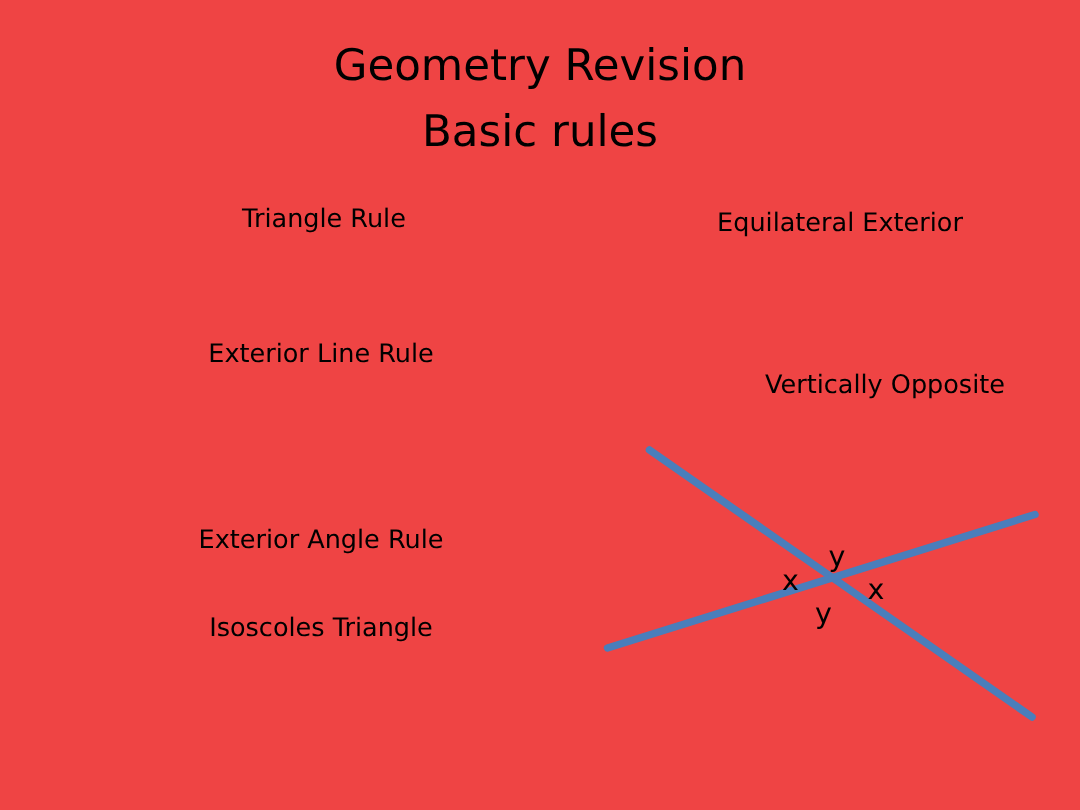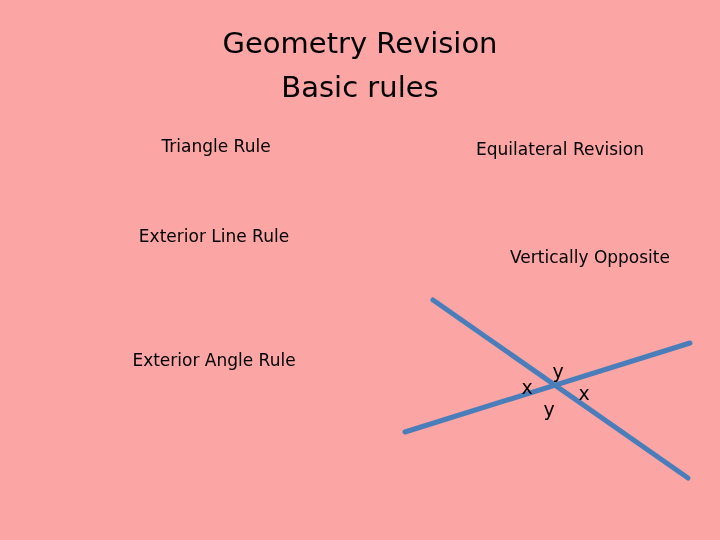--- a/index.html
+++ b/index.html
@@ -8,21 +8,21 @@
     padding: 0;
     background: #ffffff;
   }
   body {
     font-family: "DejaVu Sans", sans-serif;
   }
   #slide {
     position: relative;
     width: 720px;
     height: 540px;
-    background: #fca5a5;
+    background: #ef4444;
     overflow: hidden;
     color: #000000;
   }
   .txt {
     position: absolute;
     white-space: nowrap;
     color: #000000;
     font-family: "DejaVu Sans", sans-serif;
     line-height: 1.1;
   }
@@ -86,22 +86,23 @@
   <div class="txt title-line title-1">Geometry Revision</div>
 
   <div class="txt title-line title-2">Basic rules</div>
 
   <div class="txt item item-triangle-rule">Triangle Rule</div>
 
   <div class="txt item item-straight-line-rule">Exterior Line Rule</div>
 
   <div class="txt item item-exterior-angle">Exterior Angle Rule</div>
 
+  <div class="txt item item-isoscoles">Isoscoles Triangle</div>
 
-  <div class="txt item item-equilateral">Equilateral Revision</div>
+  <div class="txt item item-equilateral">Equilateral Exterior</div>
 
   <div class="txt item item-vertically-opp">Vertically Opposite</div>
 
   <div id="diagram">
     <svg viewBox="0 0 330 255" xmlns="http://www.w3.org/2000/svg">
       <line x1="43" y1="15" x2="298" y2="193" stroke="#4A7EBB" stroke-width="5" stroke-linecap="round"></line>
       <line x1="15" y1="147" x2="300" y2="58" stroke="#4A7EBB" stroke-width="5" stroke-linecap="round"></line>
     </svg>
   </div>
 

